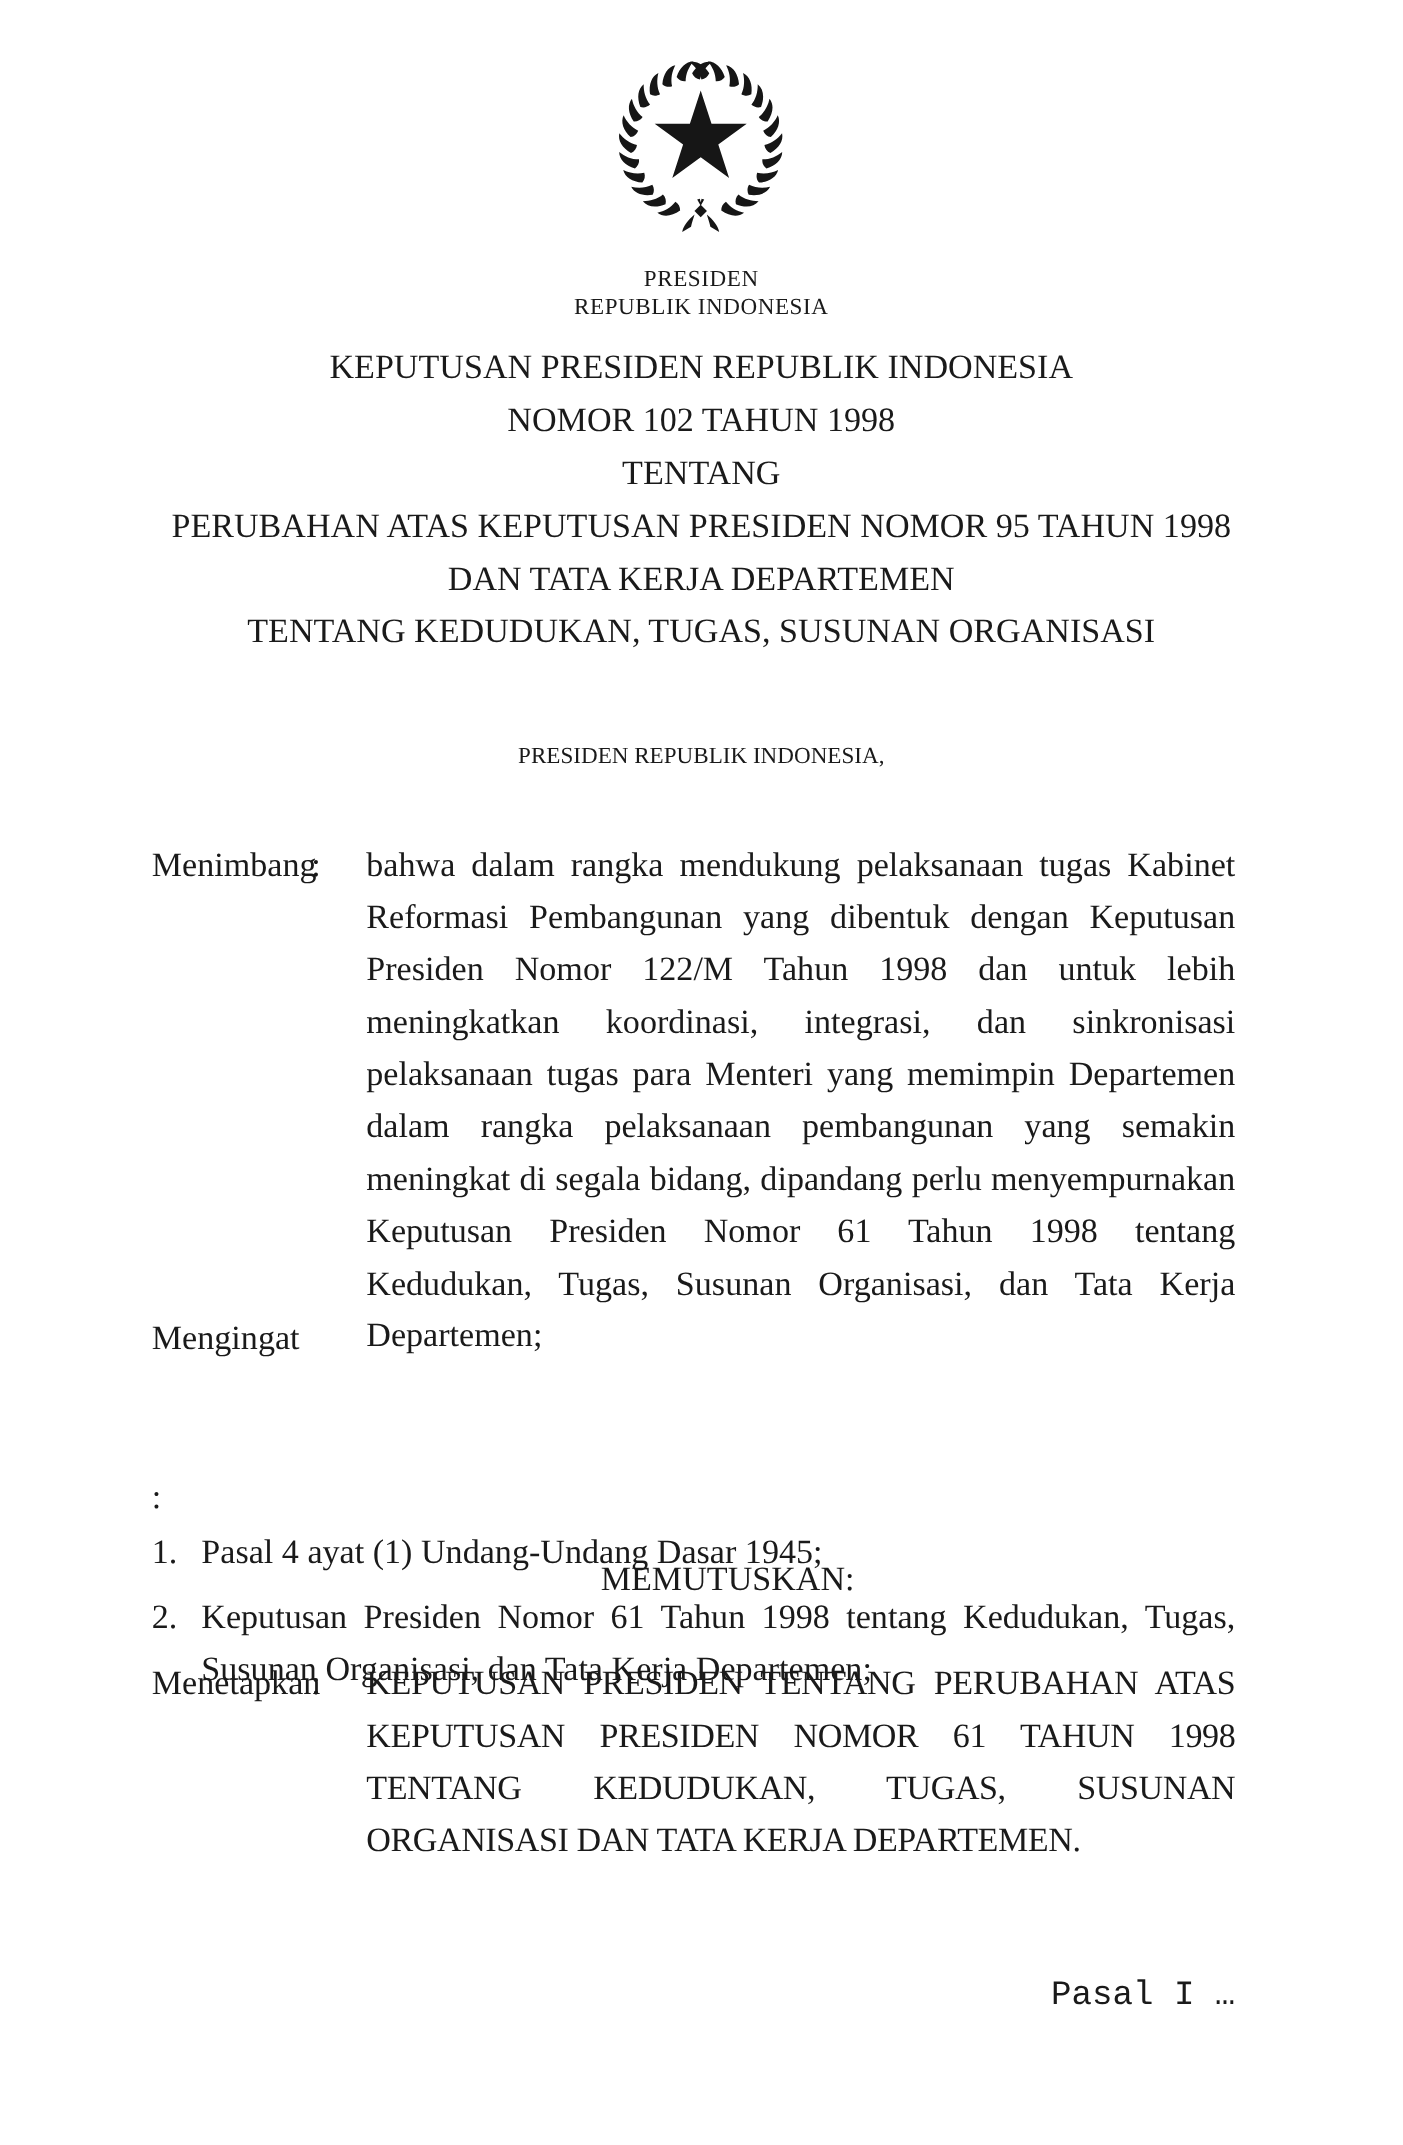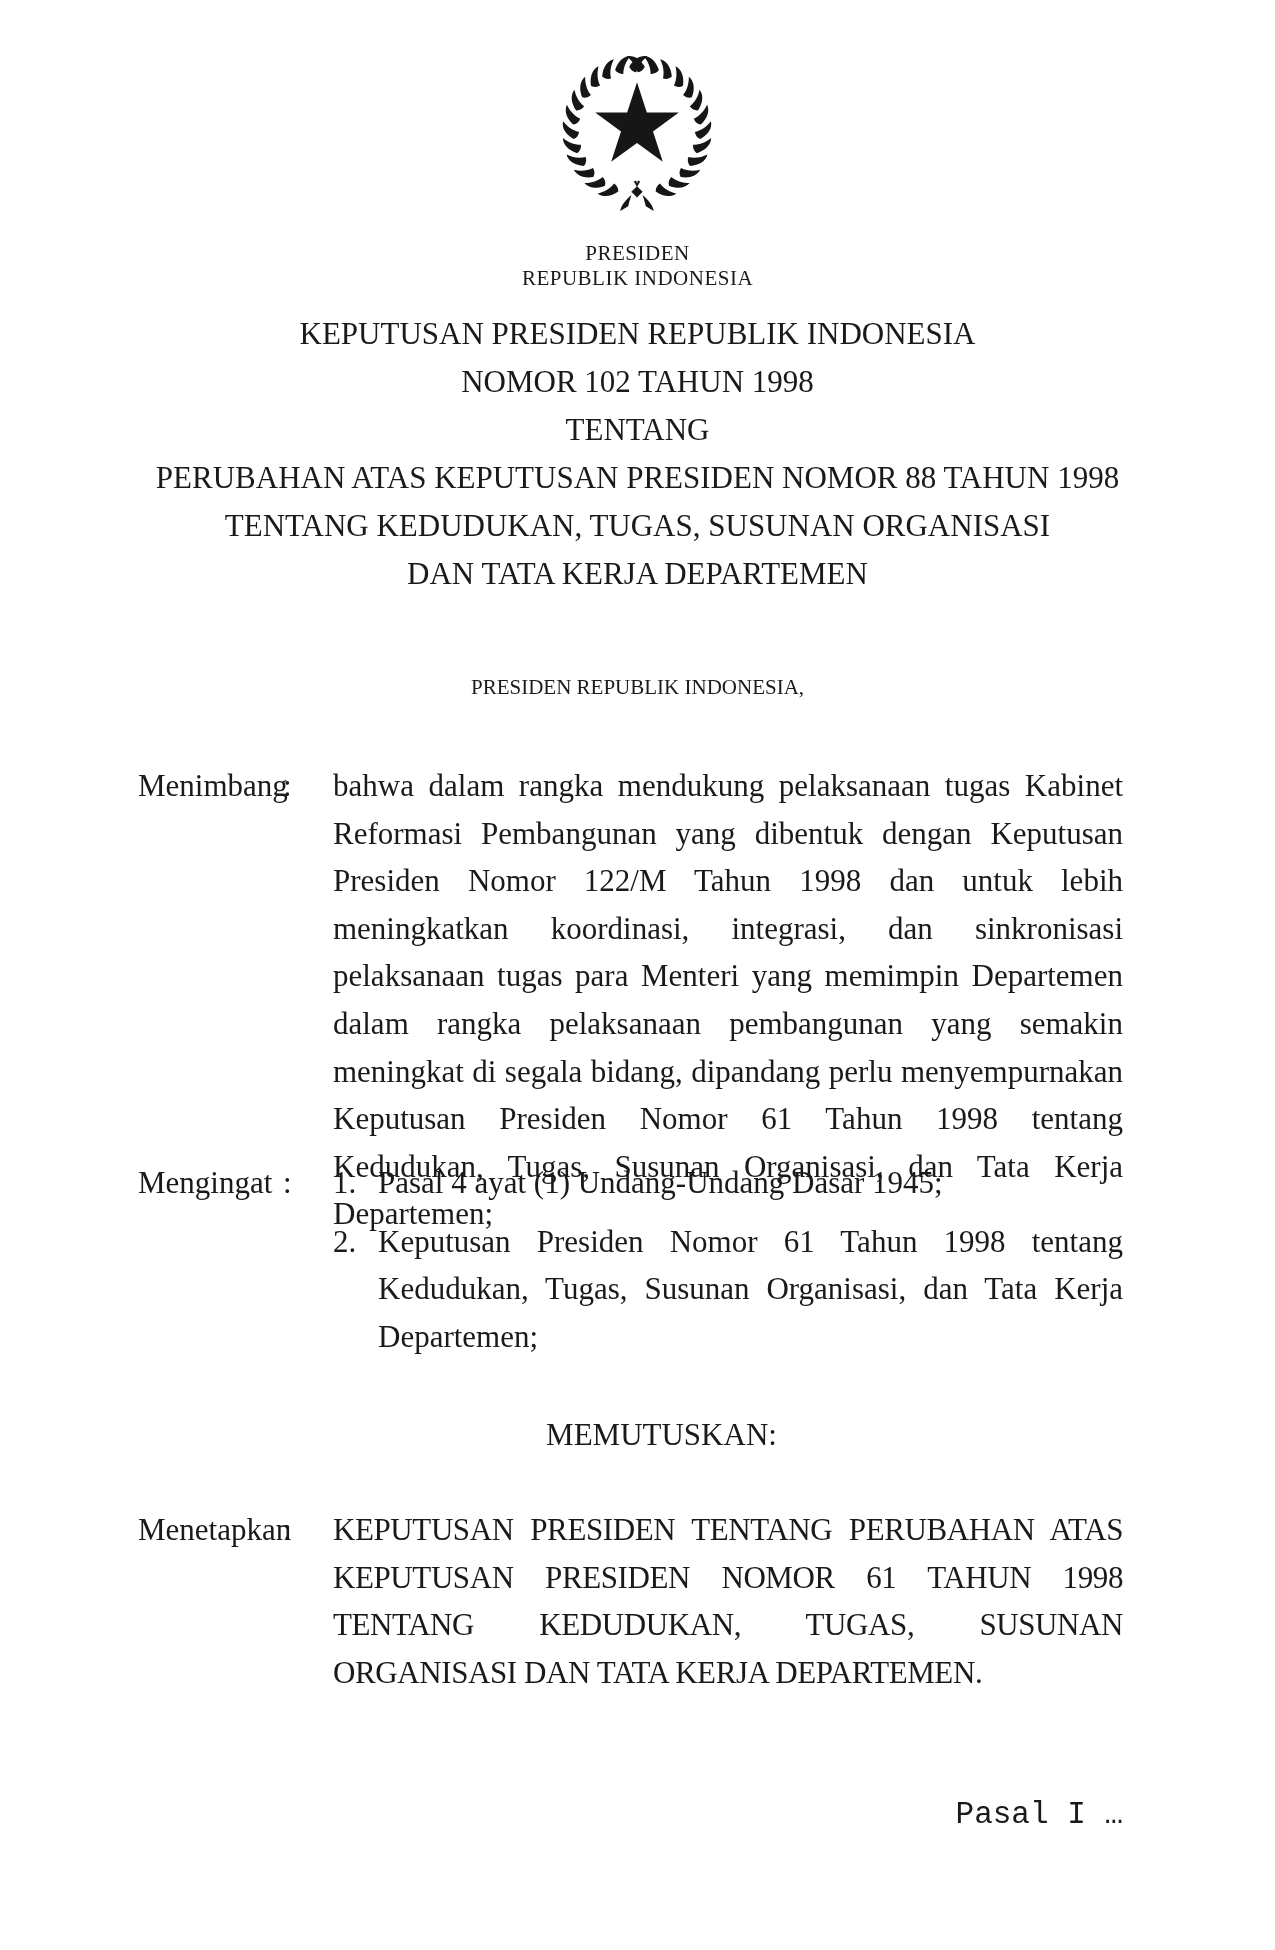--- a/index.html
+++ b/index.html
@@ -56,21 +56,21 @@
     left: 138px;
     width: 985px;
     display: flex;
     font-size: 31px;
     line-height: 47.6px;
   }
   .clause-label { width: 145px; flex: 0 0 145px; }
   .clause-colon { width: 50px; flex: 0 0 50px; }
   .clause-body  { flex: 1 1 auto; text-align: justify; }
   .row-menimbang  { top: 757px; }
-  .row-mengingat  { top: 1154px; }
+  .row-mengingat  { top: 1187px; flex-direction: column; }
   .row-menetapkan { top: 1501px; }
   .row-menetapkan .clause-body { letter-spacing: -0.4px; }
   .list { list-style: none; }
   .list-item { display: flex; }
   .list-item + .list-item { margin-top: 11px; }
   .list-num { flex: 0 0 45px; width: 45px; }
   .list-text { flex: 1 1 auto; text-align: justify; }
   .memutuskan {
     position: absolute;
     top: 1406px;
@@ -142,23 +142,23 @@
 
   <div class="letterhead">
     <div>PRESIDEN</div>
     <div>REPUBLIK INDONESIA</div>
   </div>
 
   <div class="title-block">
     <div>KEPUTUSAN PRESIDEN REPUBLIK INDONESIA</div>
     <div>NOMOR 102 TAHUN 1998</div>
     <div>TENTANG</div>
-    <div>PERUBAHAN ATAS KEPUTUSAN PRESIDEN NOMOR 88 TAHUN 1998</div>
+    <div>PERUBAHAN ATAS KEPUTUSAN PRESIDEN NOMOR 95 TAHUN 1998</div>
+    <div>DAN TATA KERJA DEPARTEMEN</div>
     <div>TENTANG KEDUDUKAN, TUGAS, SUSUNAN ORGANISASI</div>
-    <div>DAN TATA KERJA DEPARTEMEN</div>
   </div>
 
   <div class="salutation">PRESIDEN REPUBLIK INDONESIA,</div>
 
   <div class="clause-row row-menimbang">
     <div class="clause-label">Menimbang</div>
     <div class="clause-colon">:</div>
     <div class="clause-body">bahwa dalam rangka mendukung pelaksanaan tugas Kabinet Reformasi Pembangunan yang dibentuk dengan Keputusan Presiden Nomor 122/M Tahun 1998 dan untuk lebih meningkatkan koordinasi, integrasi, dan sinkronisasi pelaksanaan tugas para Menteri yang memimpin Departemen dalam rangka pelaksanaan pembangunan yang semakin meningkat di segala bidang, dipandang perlu menyempurnakan Keputusan Presiden Nomor 61 Tahun 1998 tentang Kedudukan, Tugas, Susunan Organisasi, dan Tata Kerja Departemen;</div>
   </div>
 

